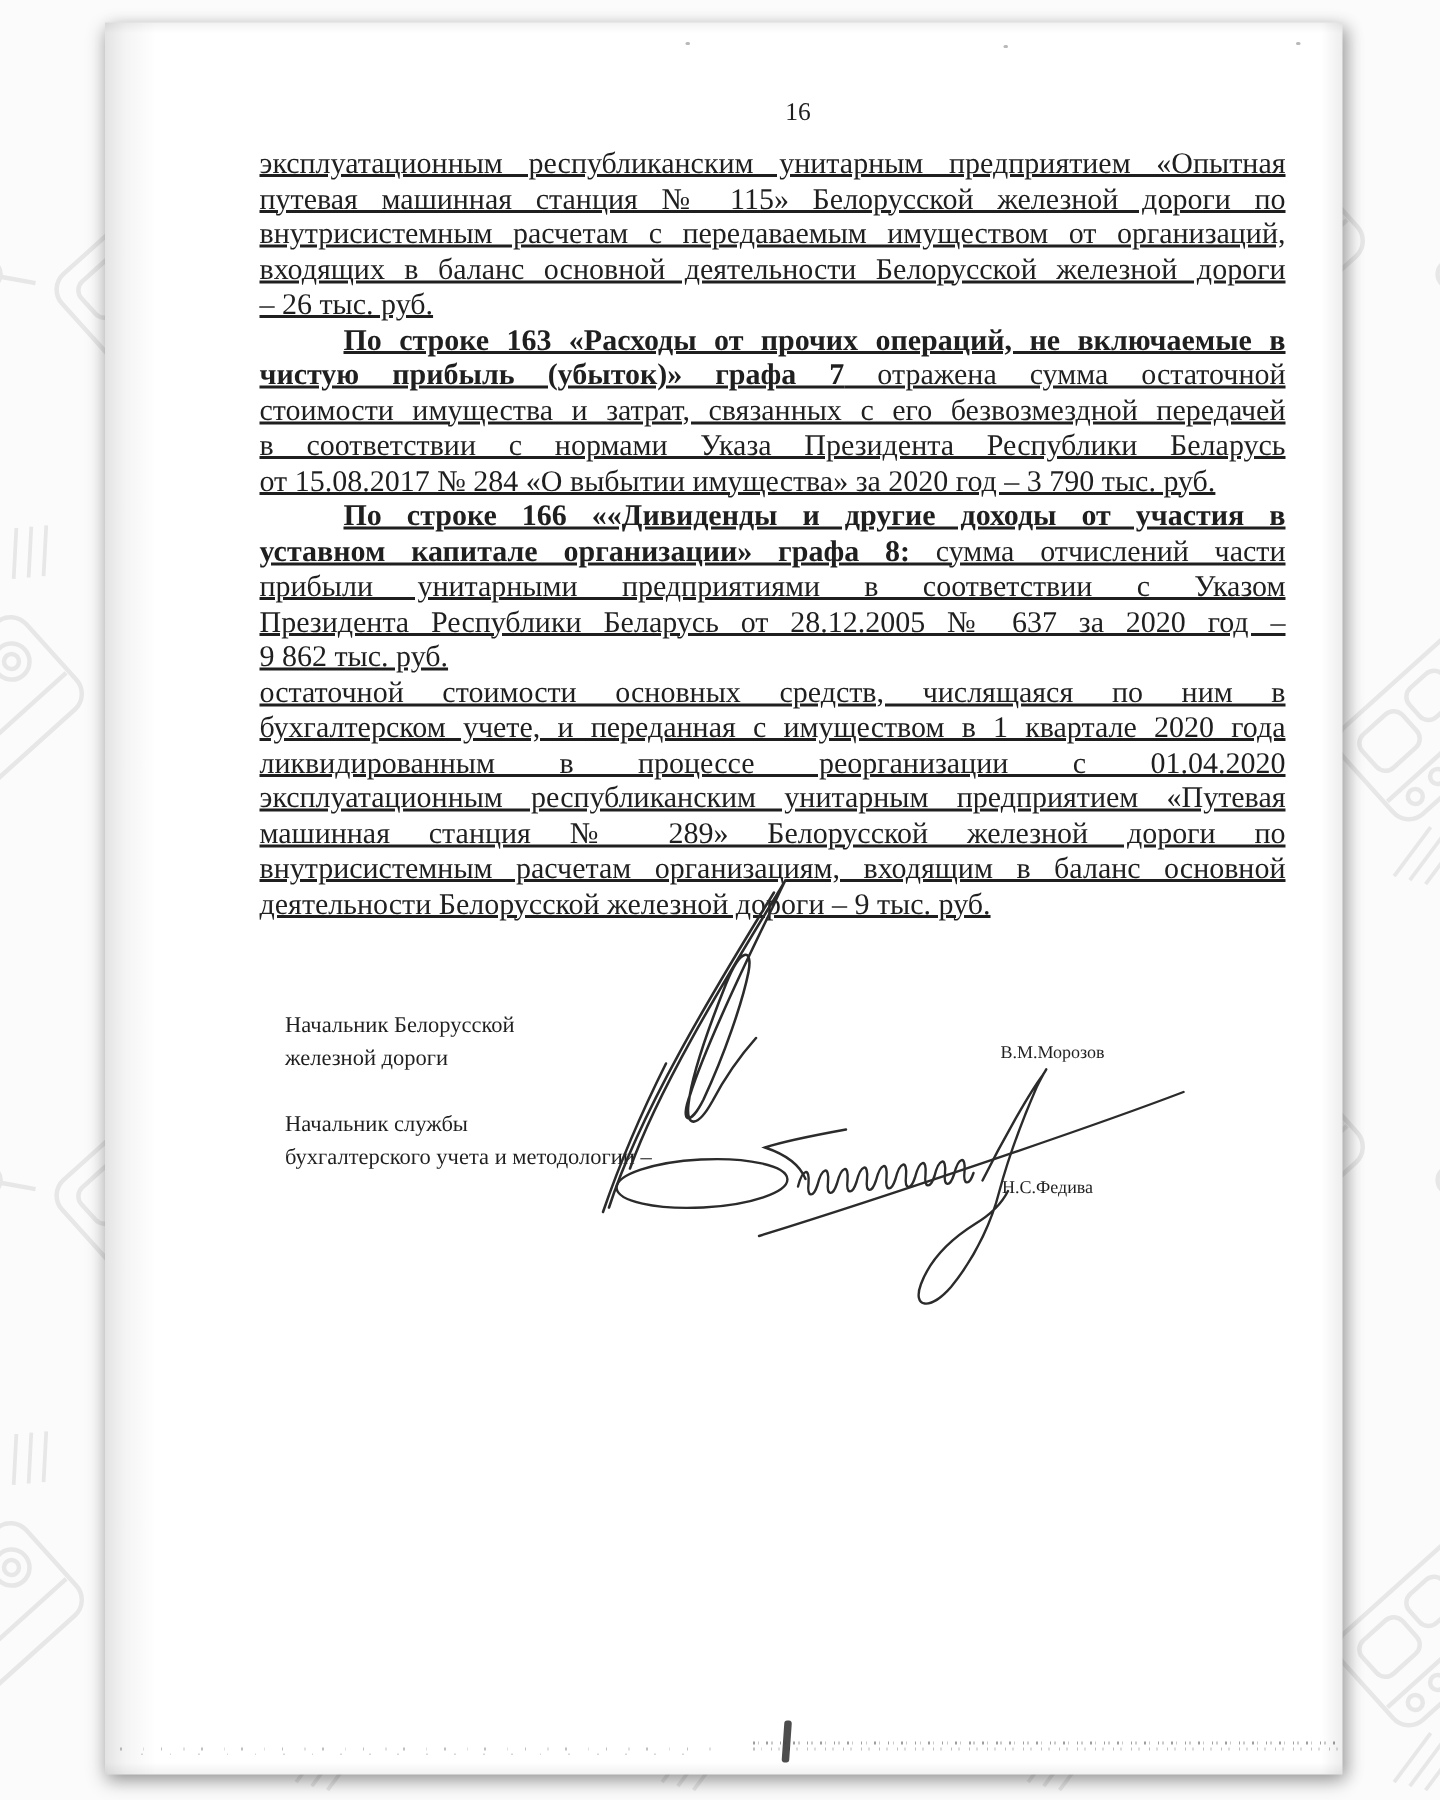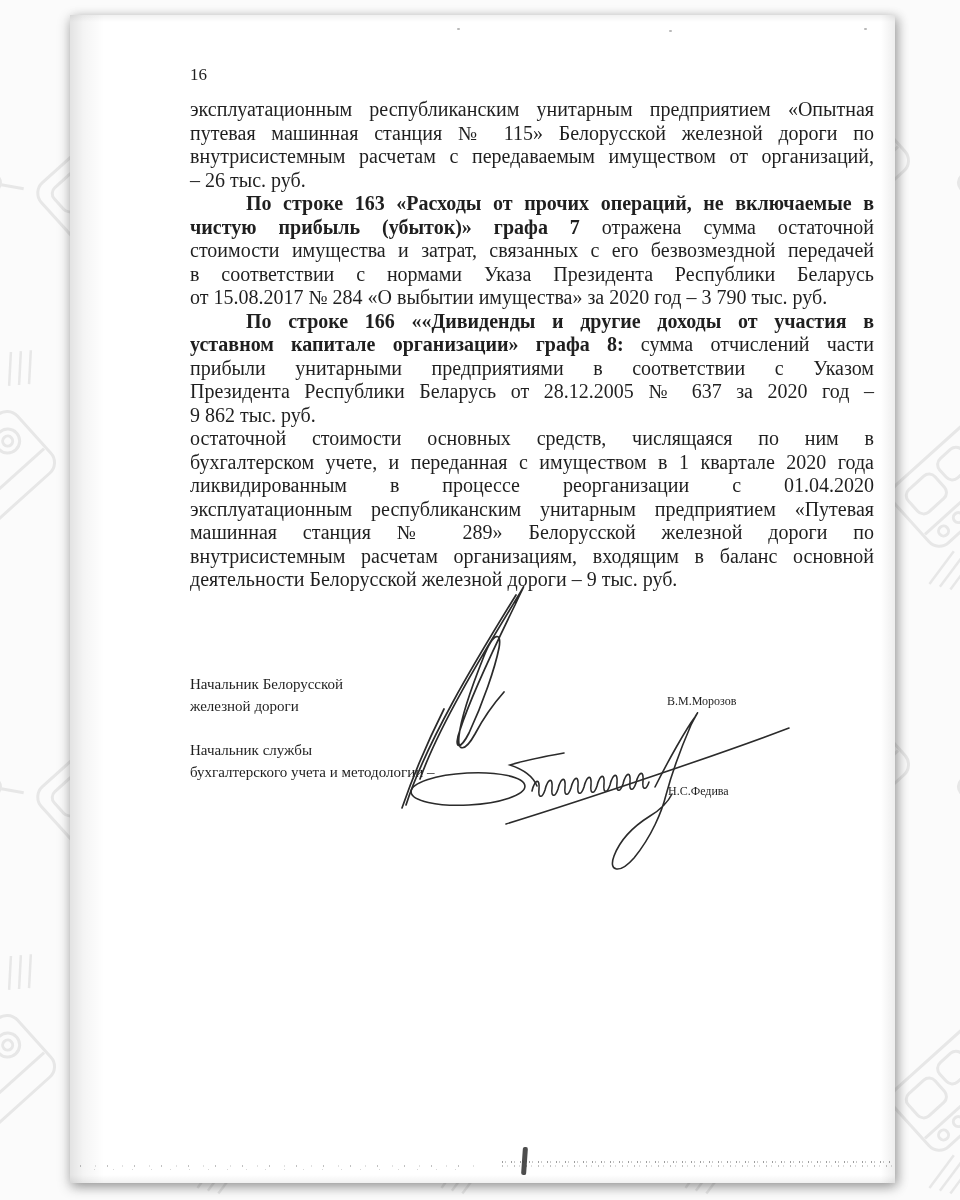--- a/index.html
+++ b/index.html
@@ -9,24 +9,24 @@
     background:var(--paper,#fff);
     box-shadow:0 4px 12px rgba(0,0,0,.30), 4px 2px 10px rgba(0,0,0,.18);}
   .edge-left{position:absolute;left:0;top:0;bottom:0;width:34px;pointer-events:none;
     background:linear-gradient(90deg,rgba(0,0,0,.11),rgba(0,0,0,.045) 40%,rgba(0,0,0,0));}
   .edge-top{position:absolute;left:0;right:0;top:0;height:7px;pointer-events:none;
     background:linear-gradient(180deg,rgba(0,0,0,.055),rgba(0,0,0,0));}
   .edge-right{position:absolute;right:0;top:0;bottom:0;width:14px;pointer-events:none;
     background:linear-gradient(270deg,rgba(0,0,0,.07),rgba(0,0,0,0));}
   .edge-bottom{position:absolute;left:0;right:0;bottom:0;height:8px;pointer-events:none;
     background:linear-gradient(0deg,rgba(0,0,0,.06),rgba(0,0,0,0));}
-  .pagenum{position:absolute;left:120px;top:50px;width:684px;
+  .pagenum{position:absolute;left:120px;top:50px;width:684px;text-align:center;
     font-size:17px;color:var(--ink,#1f1f1f);}
-  .textblock{position:absolute;left:120px;top:83px;width:684px;
-    font-size:20px;line-height:23.5px;color:var(--ink,#1f1f1f);}
+  .textblock{position:absolute;left:103px;top:83px;width:684px;
+    font-size:20px;line-height:23.5px;color:var(--ink,#1f1f1f);text-decoration:underline;}
   .line{text-align:justify;text-align-last:justify;}
   .line.last{text-align-last:left;}
   .line.indent{text-indent:56px;}
   .b{font-weight:bold;}
   .sig-label{position:absolute;font-size:15px;line-height:21.5px;color:var(--ink,#1f1f1f);}
   .sig-name{position:absolute;font-size:12px;color:var(--ink,#1f1f1f);}
   .autograph{position:absolute;left:0;top:0;width:825px;height:1168px;pointer-events:none;}
   .noise{position:absolute;}
   #n1{left:10px;top:1150px;width:398px;height:2px;opacity:.55;
     background:repeating-linear-gradient(90deg,rgba(30,30,30,.5) 0 1px,rgba(0,0,0,0) 1px 2px,rgba(0,0,0,0) 2px 15px,rgba(30,30,30,.25) 15px 16px,rgba(0,0,0,0) 16px 27px);}
@@ -113,20 +113,21 @@
   <div class="edge-top"></div>
   <div class="edge-right"></div>
   <div class="edge-bottom"></div>
 
   <div class="pagenum">16</div>
 
   <div class="textblock">
       <div class="line"><span>эксплуатационным республиканским унитарным предприятием «Опытная</span></div>
       <div class="line"><span>путевая машинная станция № 115» Белорусской железной дороги по</span></div>
       <div class="line"><span>внутрисистемным расчетам с передаваемым имуществом от организаций,</span></div>
+      <div class="line"><span>входящих в баланс основной деятельности Белорусской железной дороги</span></div>
       <div class="line last"><span>– 26 тыс. руб.</span></div>
       <div class="line indent"><span class="b">По строке 163 «Расходы от прочих операций, не включаемые в</span></div>
       <div class="line"><span class="b">чистую прибыль (убыток)» графа 7</span><span> отражена сумма остаточной</span></div>
       <div class="line"><span>стоимости имущества и затрат, связанных с его безвозмездной передачей</span></div>
       <div class="line"><span>в соответствии с нормами Указа Президента Республики Беларусь</span></div>
       <div class="line last"><span>от 15.08.2017 № 284 «О выбытии имущества» за 2020 год – 3 790 тыс. руб.</span></div>
       <div class="line indent"><span class="b">По строке 166 ««Дивиденды и другие доходы от участия в</span></div>
       <div class="line"><span class="b">уставном капитале организации» графа 8:</span><span> сумма отчислений части</span></div>
       <div class="line"><span>прибыли унитарными предприятиями в соответствии с Указом</span></div>
       <div class="line"><span>Президента Республики Беларусь от 28.12.2005 № 637 за 2020 год –</span></div>

